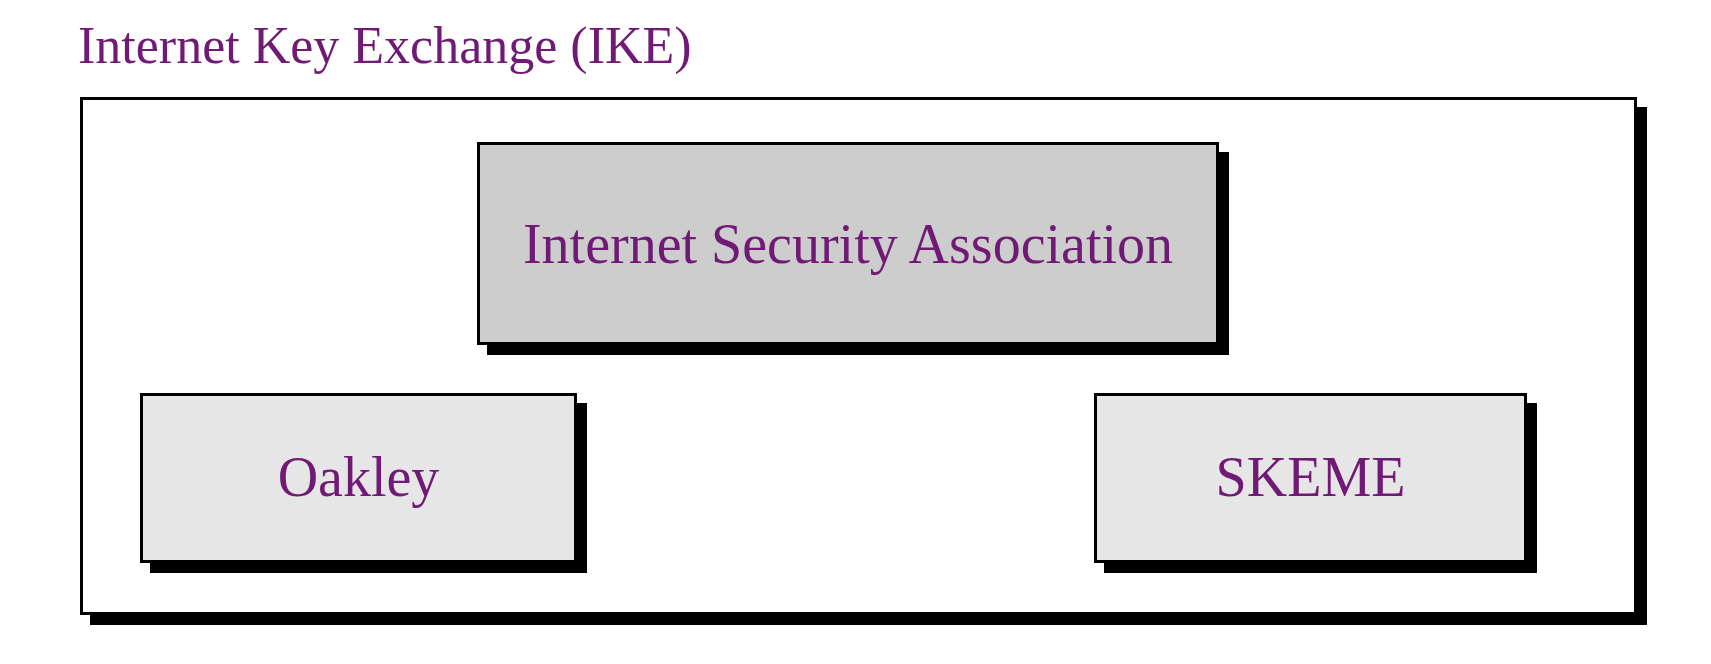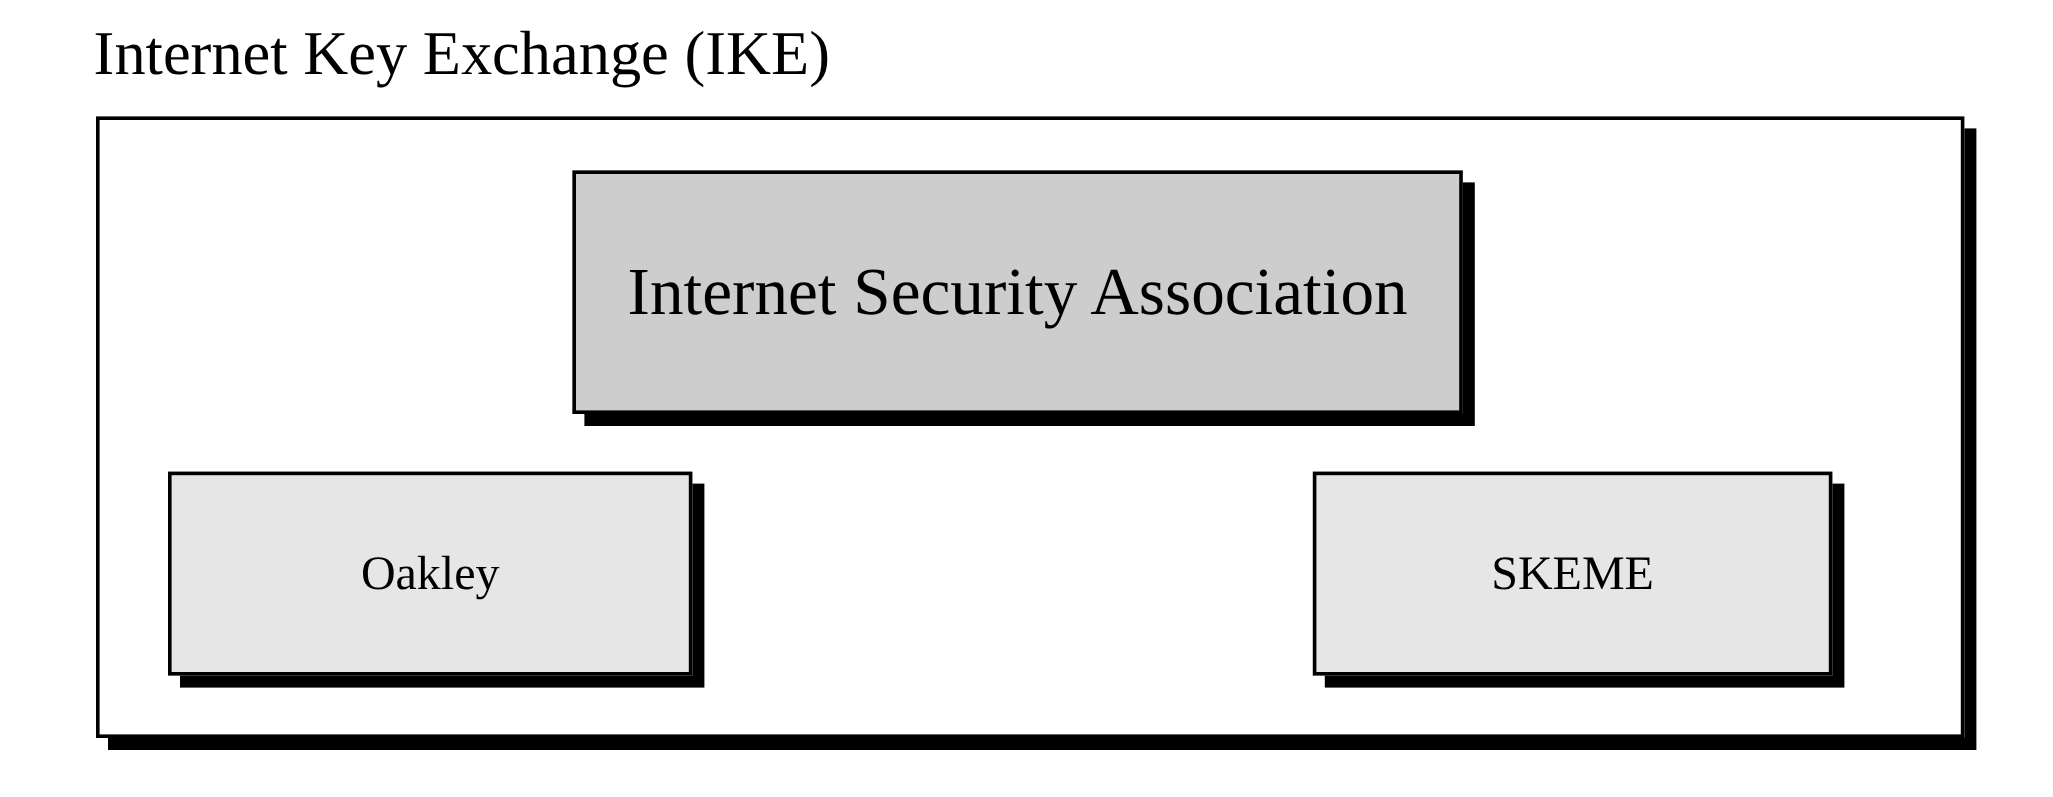--- a/index.html
+++ b/index.html
@@ -6,21 +6,21 @@
     margin: 0;
     padding: 0;
     background: #ffffff;
   }
   .canvas {
     position: relative;
     width: 1711px;
     height: 664px;
     background: #ffffff;
     font-family: "Liberation Serif", "DejaVu Serif", serif;
-    color: #000000;
+    color: #701a75;
     overflow: hidden;
   }
   .diagram-title {
     position: absolute;
     left: 78px;
     top: 16px;
     font-size: 52px;
     line-height: 1.15;
     white-space: nowrap;
   }
@@ -48,21 +48,21 @@
     left: 477px;
     top: 142px;
     width: 742px;
     height: 203px;
     font-size: 56px;
     line-height: 60px;
   }
   .component-box {
     top: 393px;
     height: 170px;
-    font-size: 40px;
+    font-size: 56px;
     line-height: 1.1;
   }
   .oakley-box {
     left: 140px;
     width: 437px;
   }
   .skeme-box {
     left: 1094px;
     width: 433px;
   }

